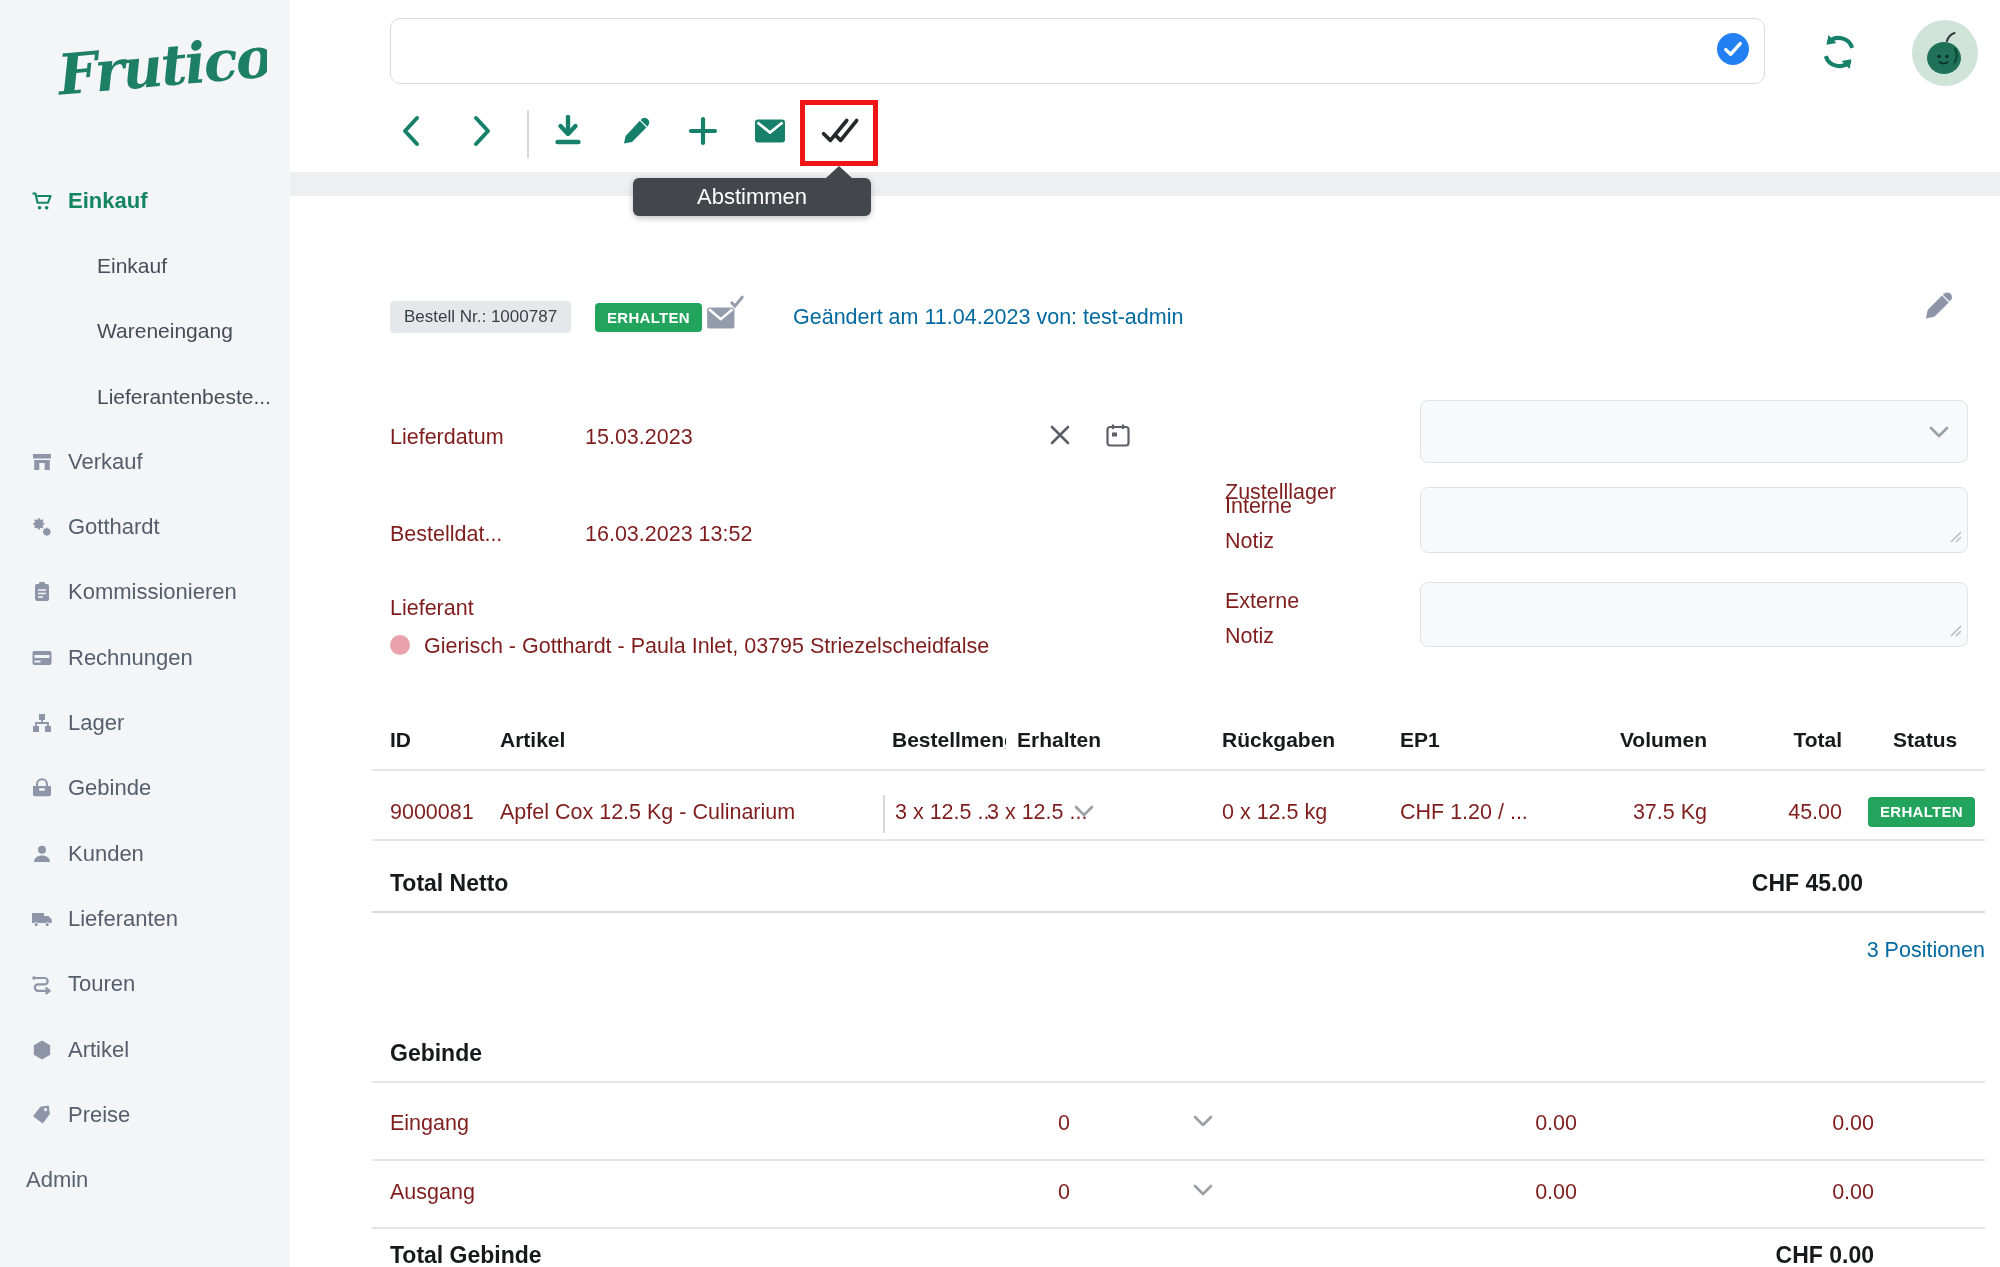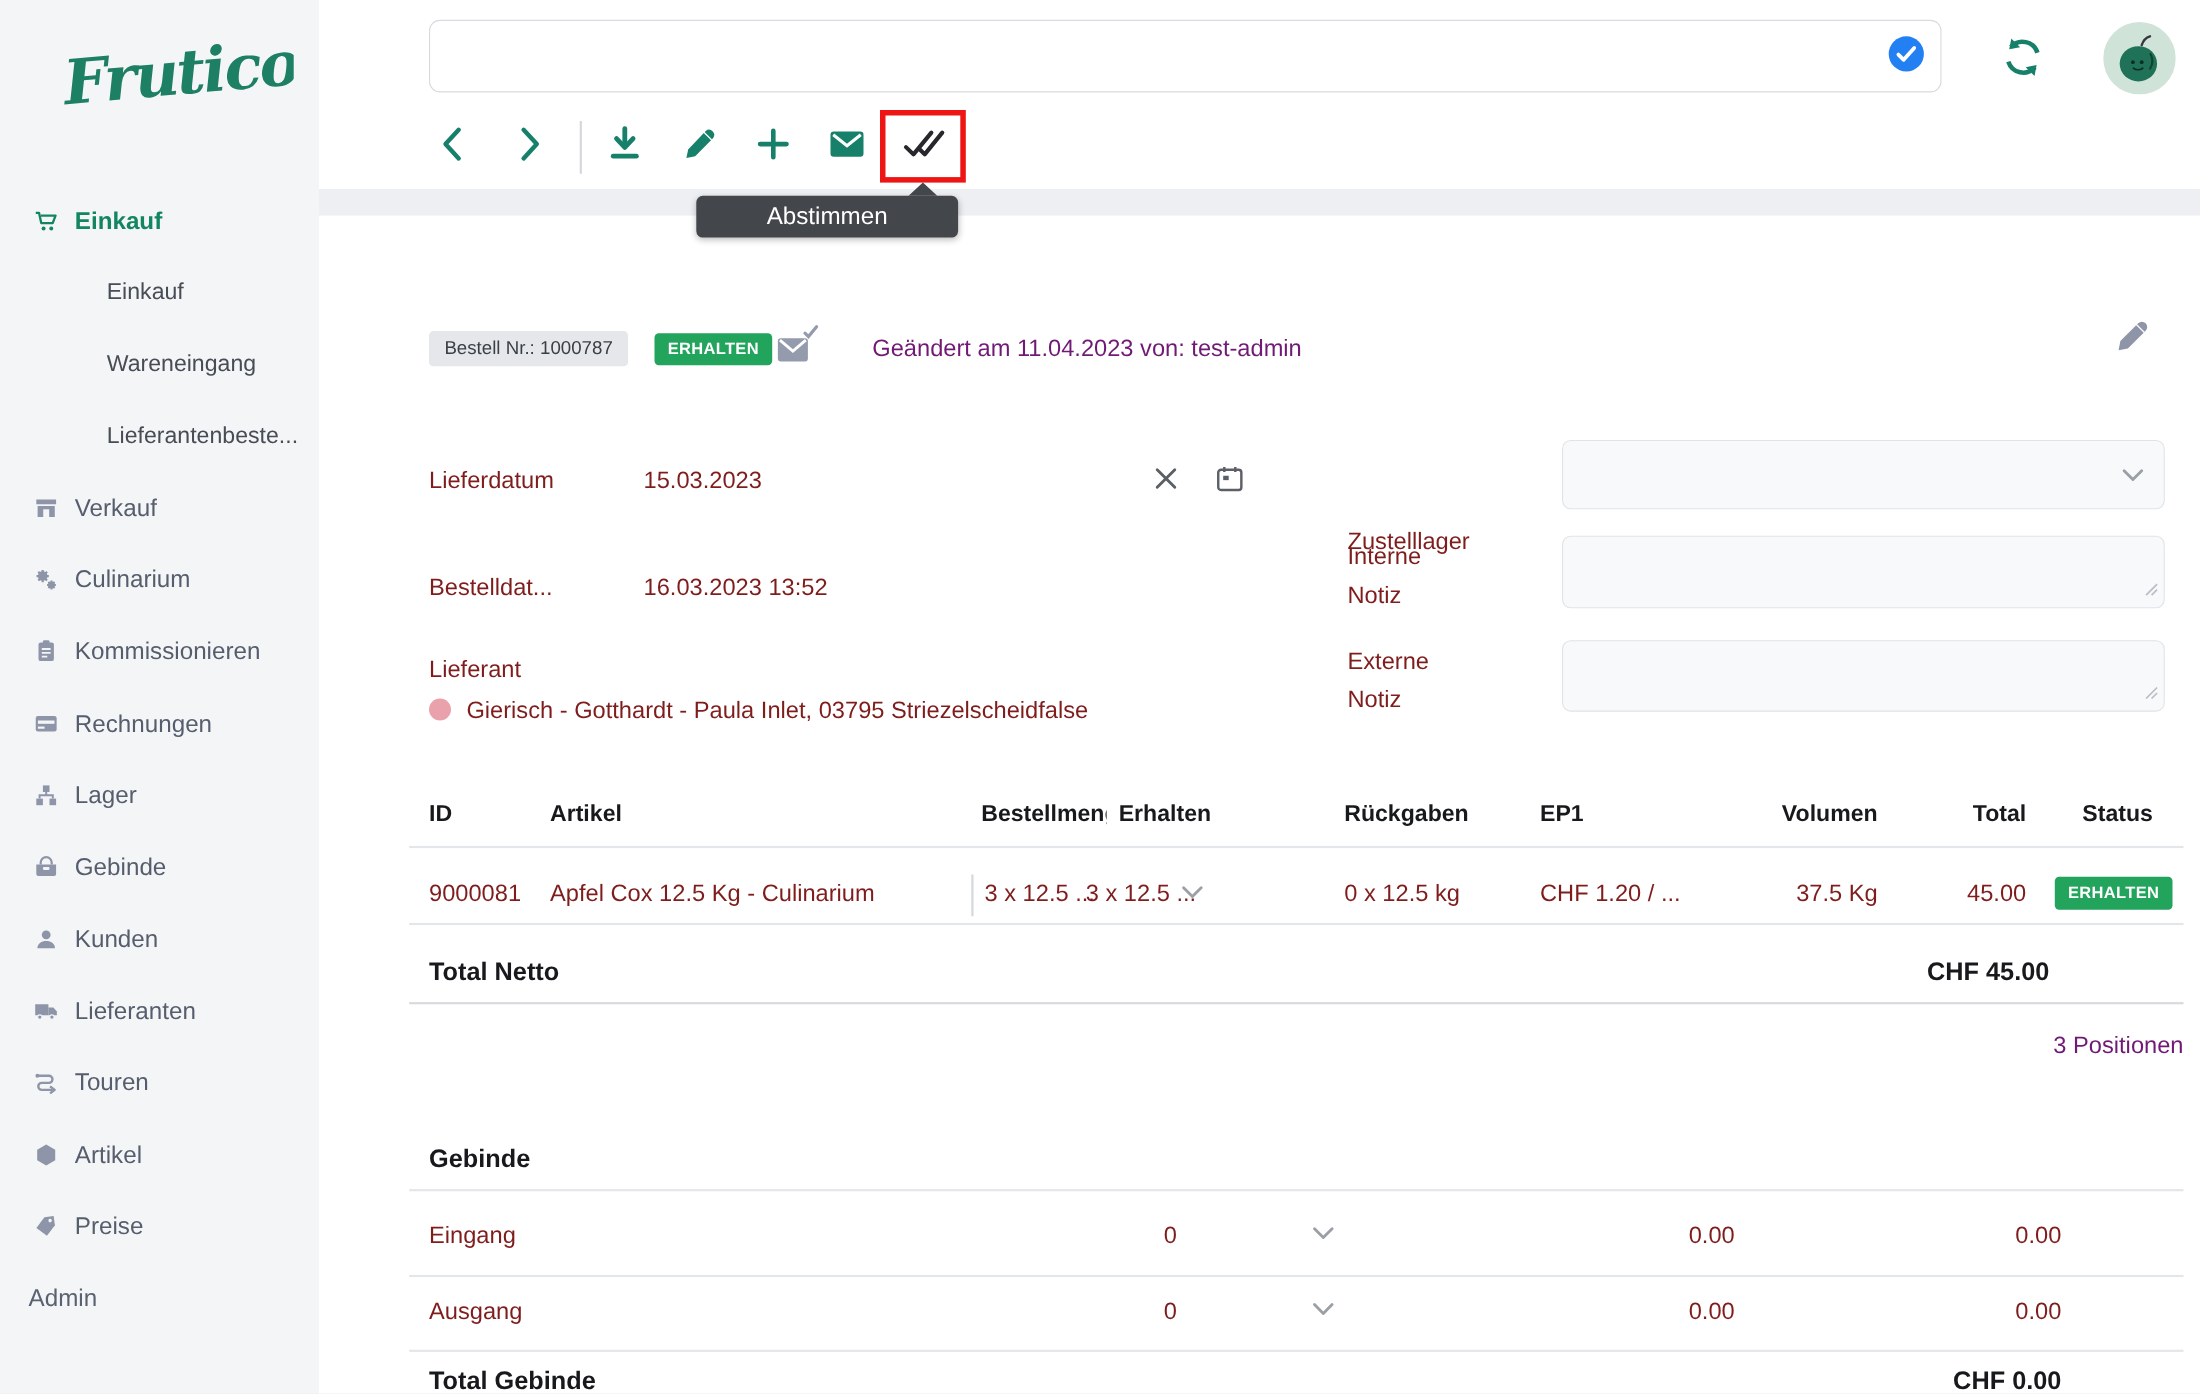--- a/index.html
+++ b/index.html
@@ -35,21 +35,21 @@
   .tooltip .arrow { position:absolute; top:-12px; left:193px; width:0; height:0;
     border-left:13px solid transparent; border-right:13px solid transparent; border-bottom:12px solid #43464b; }
   .icon-btn { display:flex; align-items:center; justify-content:center; cursor:pointer; }
   
   .page-title { font-size:31px; font-weight:bold; color:#17191c; white-space:nowrap; }
   .pill-gray { height:32px; line-height:32px; padding:0 14px; background:#e5e7eb; border-radius:4px;
     font-size:17px; color:#3a3f45; white-space:nowrap; }
   .pill-green { height:29px; line-height:29px; padding:0 12px; background:#23a45c; border-radius:4px;
     font-size:15px; font-weight:bold; color:#fff; letter-spacing:.3px; white-space:nowrap; }
   .txt { font-size:21.5px; line-height:28px; color:#7f1d1d; white-space:nowrap; }
-  .muted { color:#701a75; }
+  .muted { color:#0369a1; }
   .th { font-size:21px; font-weight:bold; color:#17191c; white-space:nowrap; }
   .big { font-size:23px; font-weight:bold; color:#17191c; white-space:nowrap; }
   .hline { background:#e3e6ea; height:1.5px; }
   .hline.dark { background:#d7dade; height:2px; }
   .field { background:#f8f9fb; border:1.5px solid #e0e3e7; border-radius:8px; }
   .r { text-align:right; }
   .clip { overflow:hidden; }
   .dot { width:20px; height:20px; border-radius:50%; background:#e9a2ac; }
   .grip { position:absolute; right:4px; bottom:4px; }
 </style>
@@ -102,21 +102,21 @@
             <g stroke="#8f95a8" stroke-width="2">
               <circle cx="8.8" cy="8.8" r="3.4" fill="#8f95a8"></circle>
               <path d="M8.8 3.2v2M8.8 12.4v2M3.2 8.8h2M12.4 8.8h2M4.8 4.8l1.5 1.5M11.3 11.3l1.5 1.5M12.8 4.8l-1.5 1.5M6.3 11.3l-1.5 1.5"></path>
             </g>
             <g stroke="#8f95a8" stroke-width="1.8">
               <circle cx="16.8" cy="16.8" r="2.3" fill="#8f95a8"></circle>
               <path d="M16.8 12.8v1.6M16.8 19.2v1.6M12.8 16.8h1.6M19.2 16.8h1.6M14 14l1.1 1.1M18.5 18.5l1.1 1.1M19.6 14l-1.1 1.1M15.1 18.5L14 19.6"></path>
             </g>
           </svg>
       </span>
-      <span class="nav-label">Culinarium</span>
+      <span class="nav-label">Gotthardt</span>
     </div>
     <div class="nav-item">
       <span class="nav-icon">
         <svg viewBox="0 0 24 24" width="24" height="24">
             <rect x="5" y="4" width="14" height="17" rx="2" fill="#8f95a8"></rect>
             <rect x="9" y="2" width="6" height="4" rx="1.2" fill="#8f95a8"></rect>
             <path d="M8 10h8M8 13.5h8M8 17h5" stroke="#f4f5f7" stroke-width="1.6"></path>
           </svg>
       </span>
       <span class="nav-label">Kommissionieren</span>

